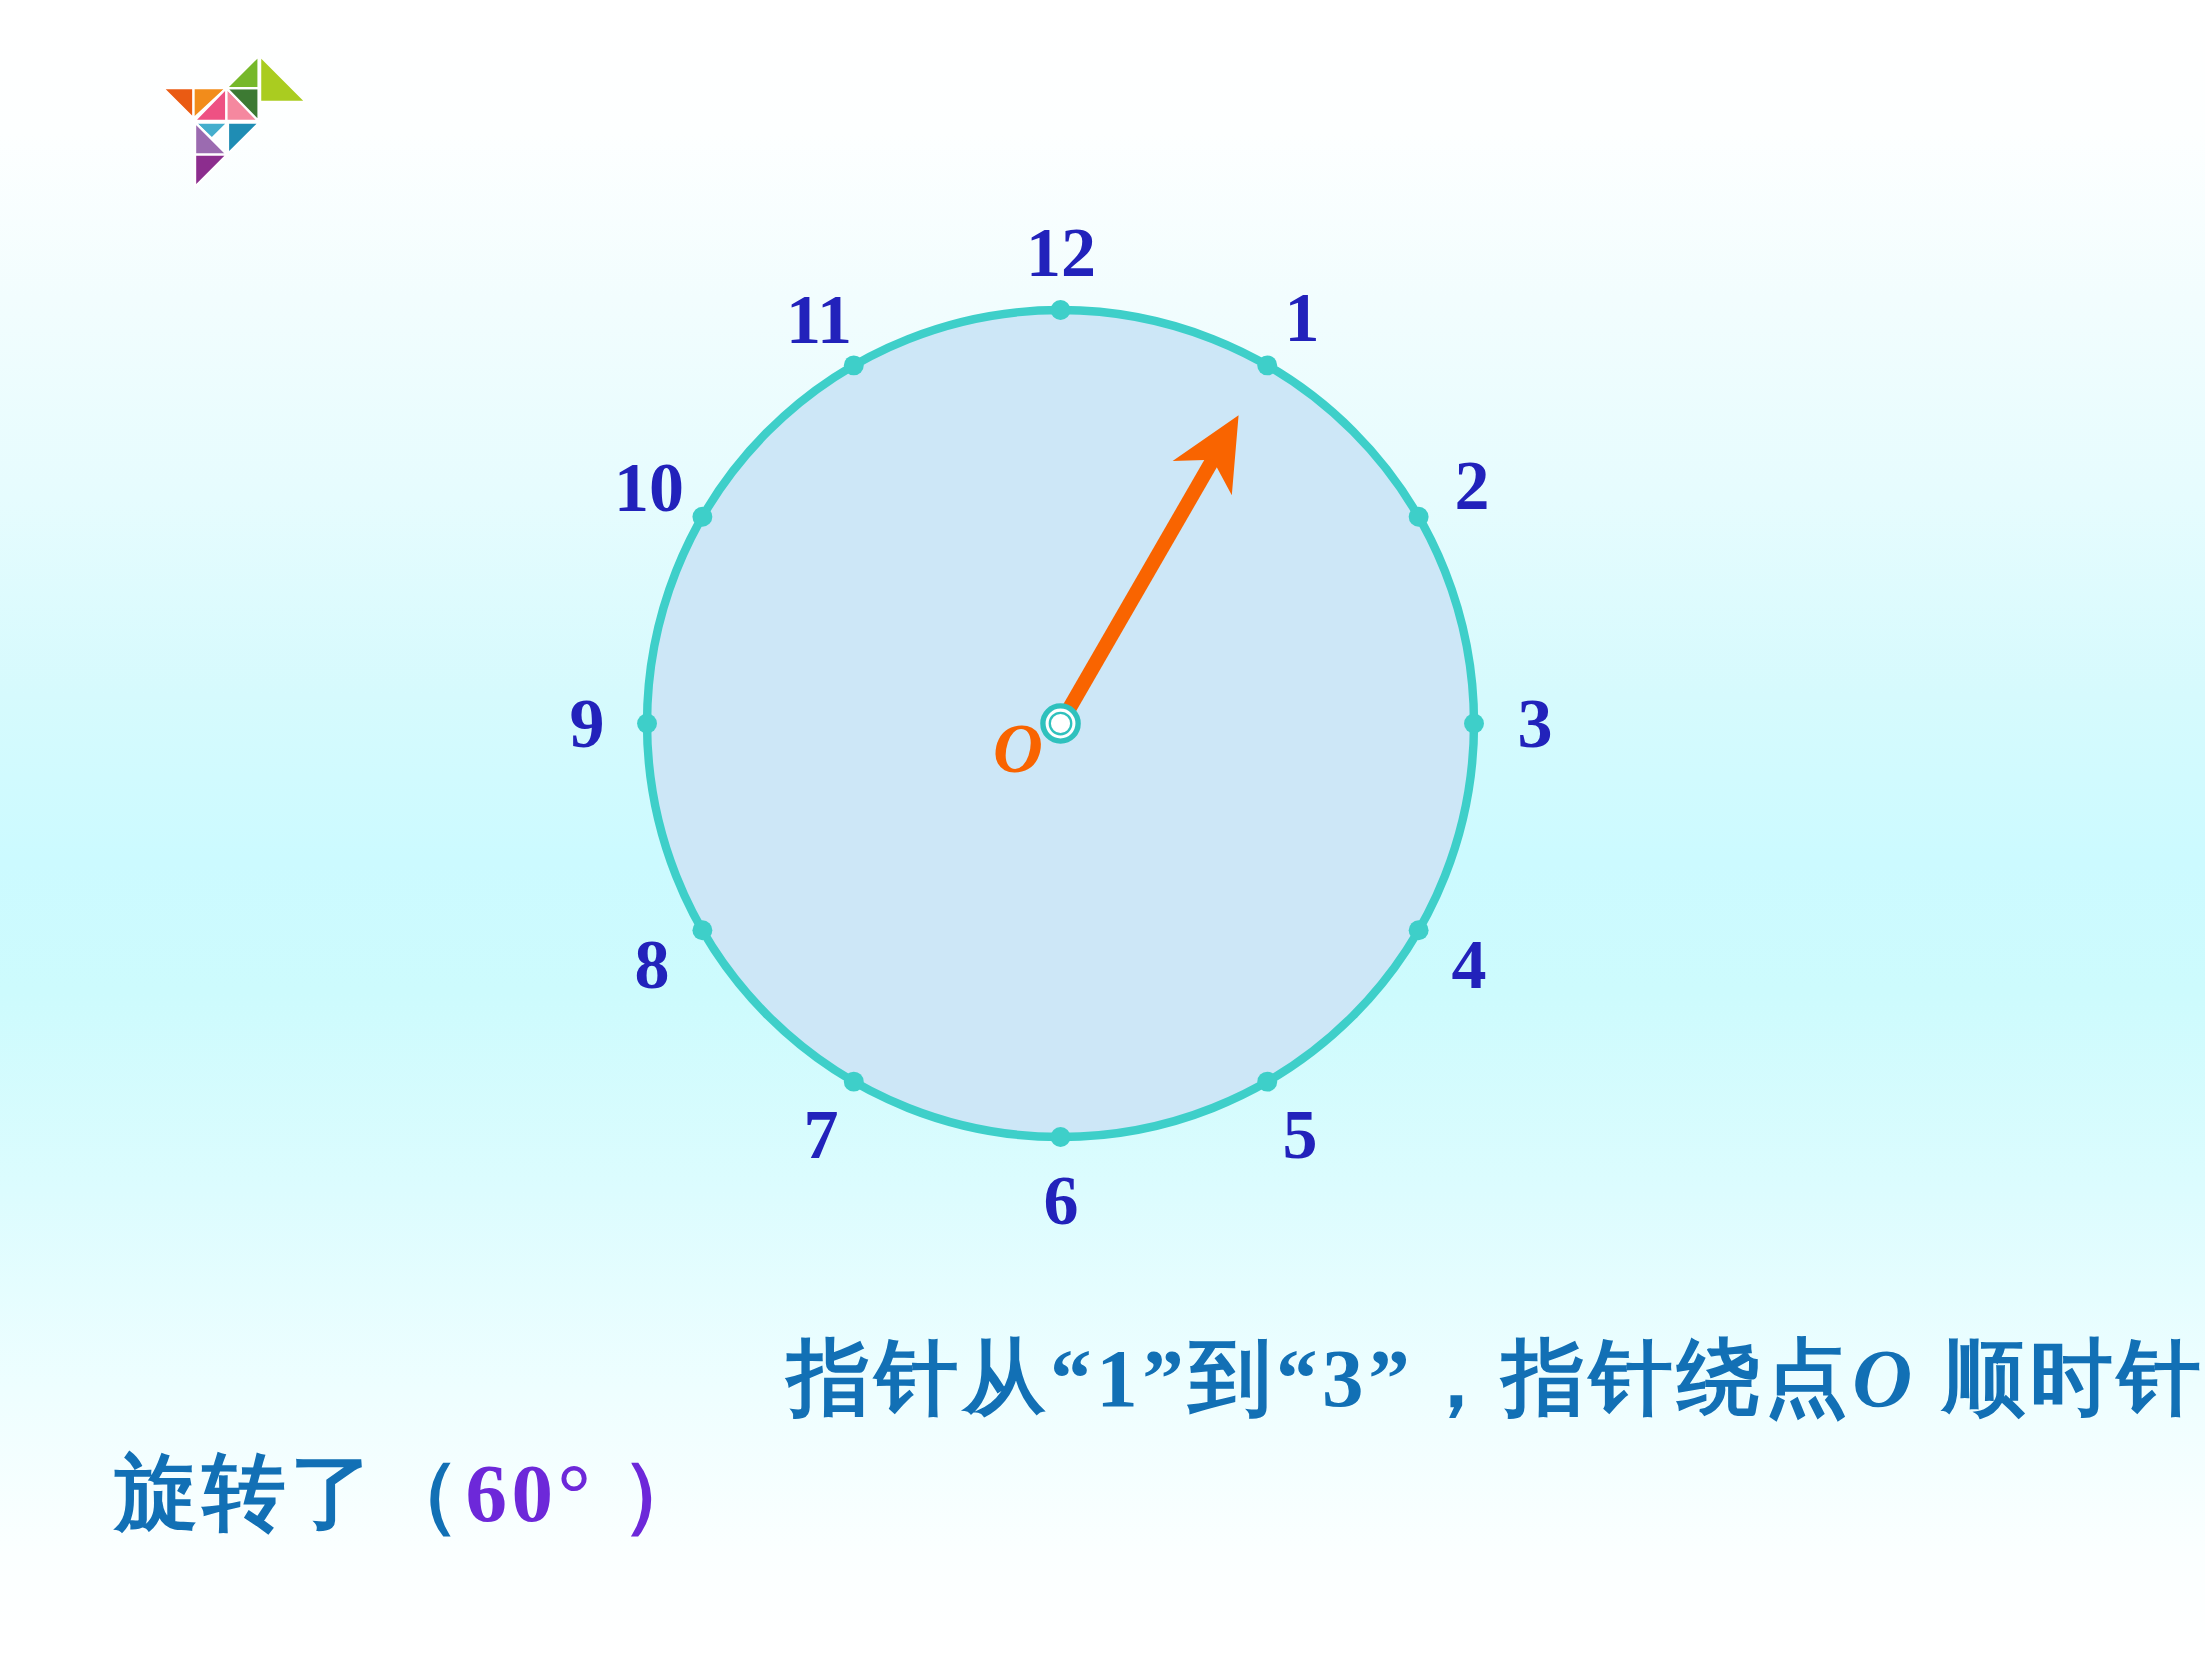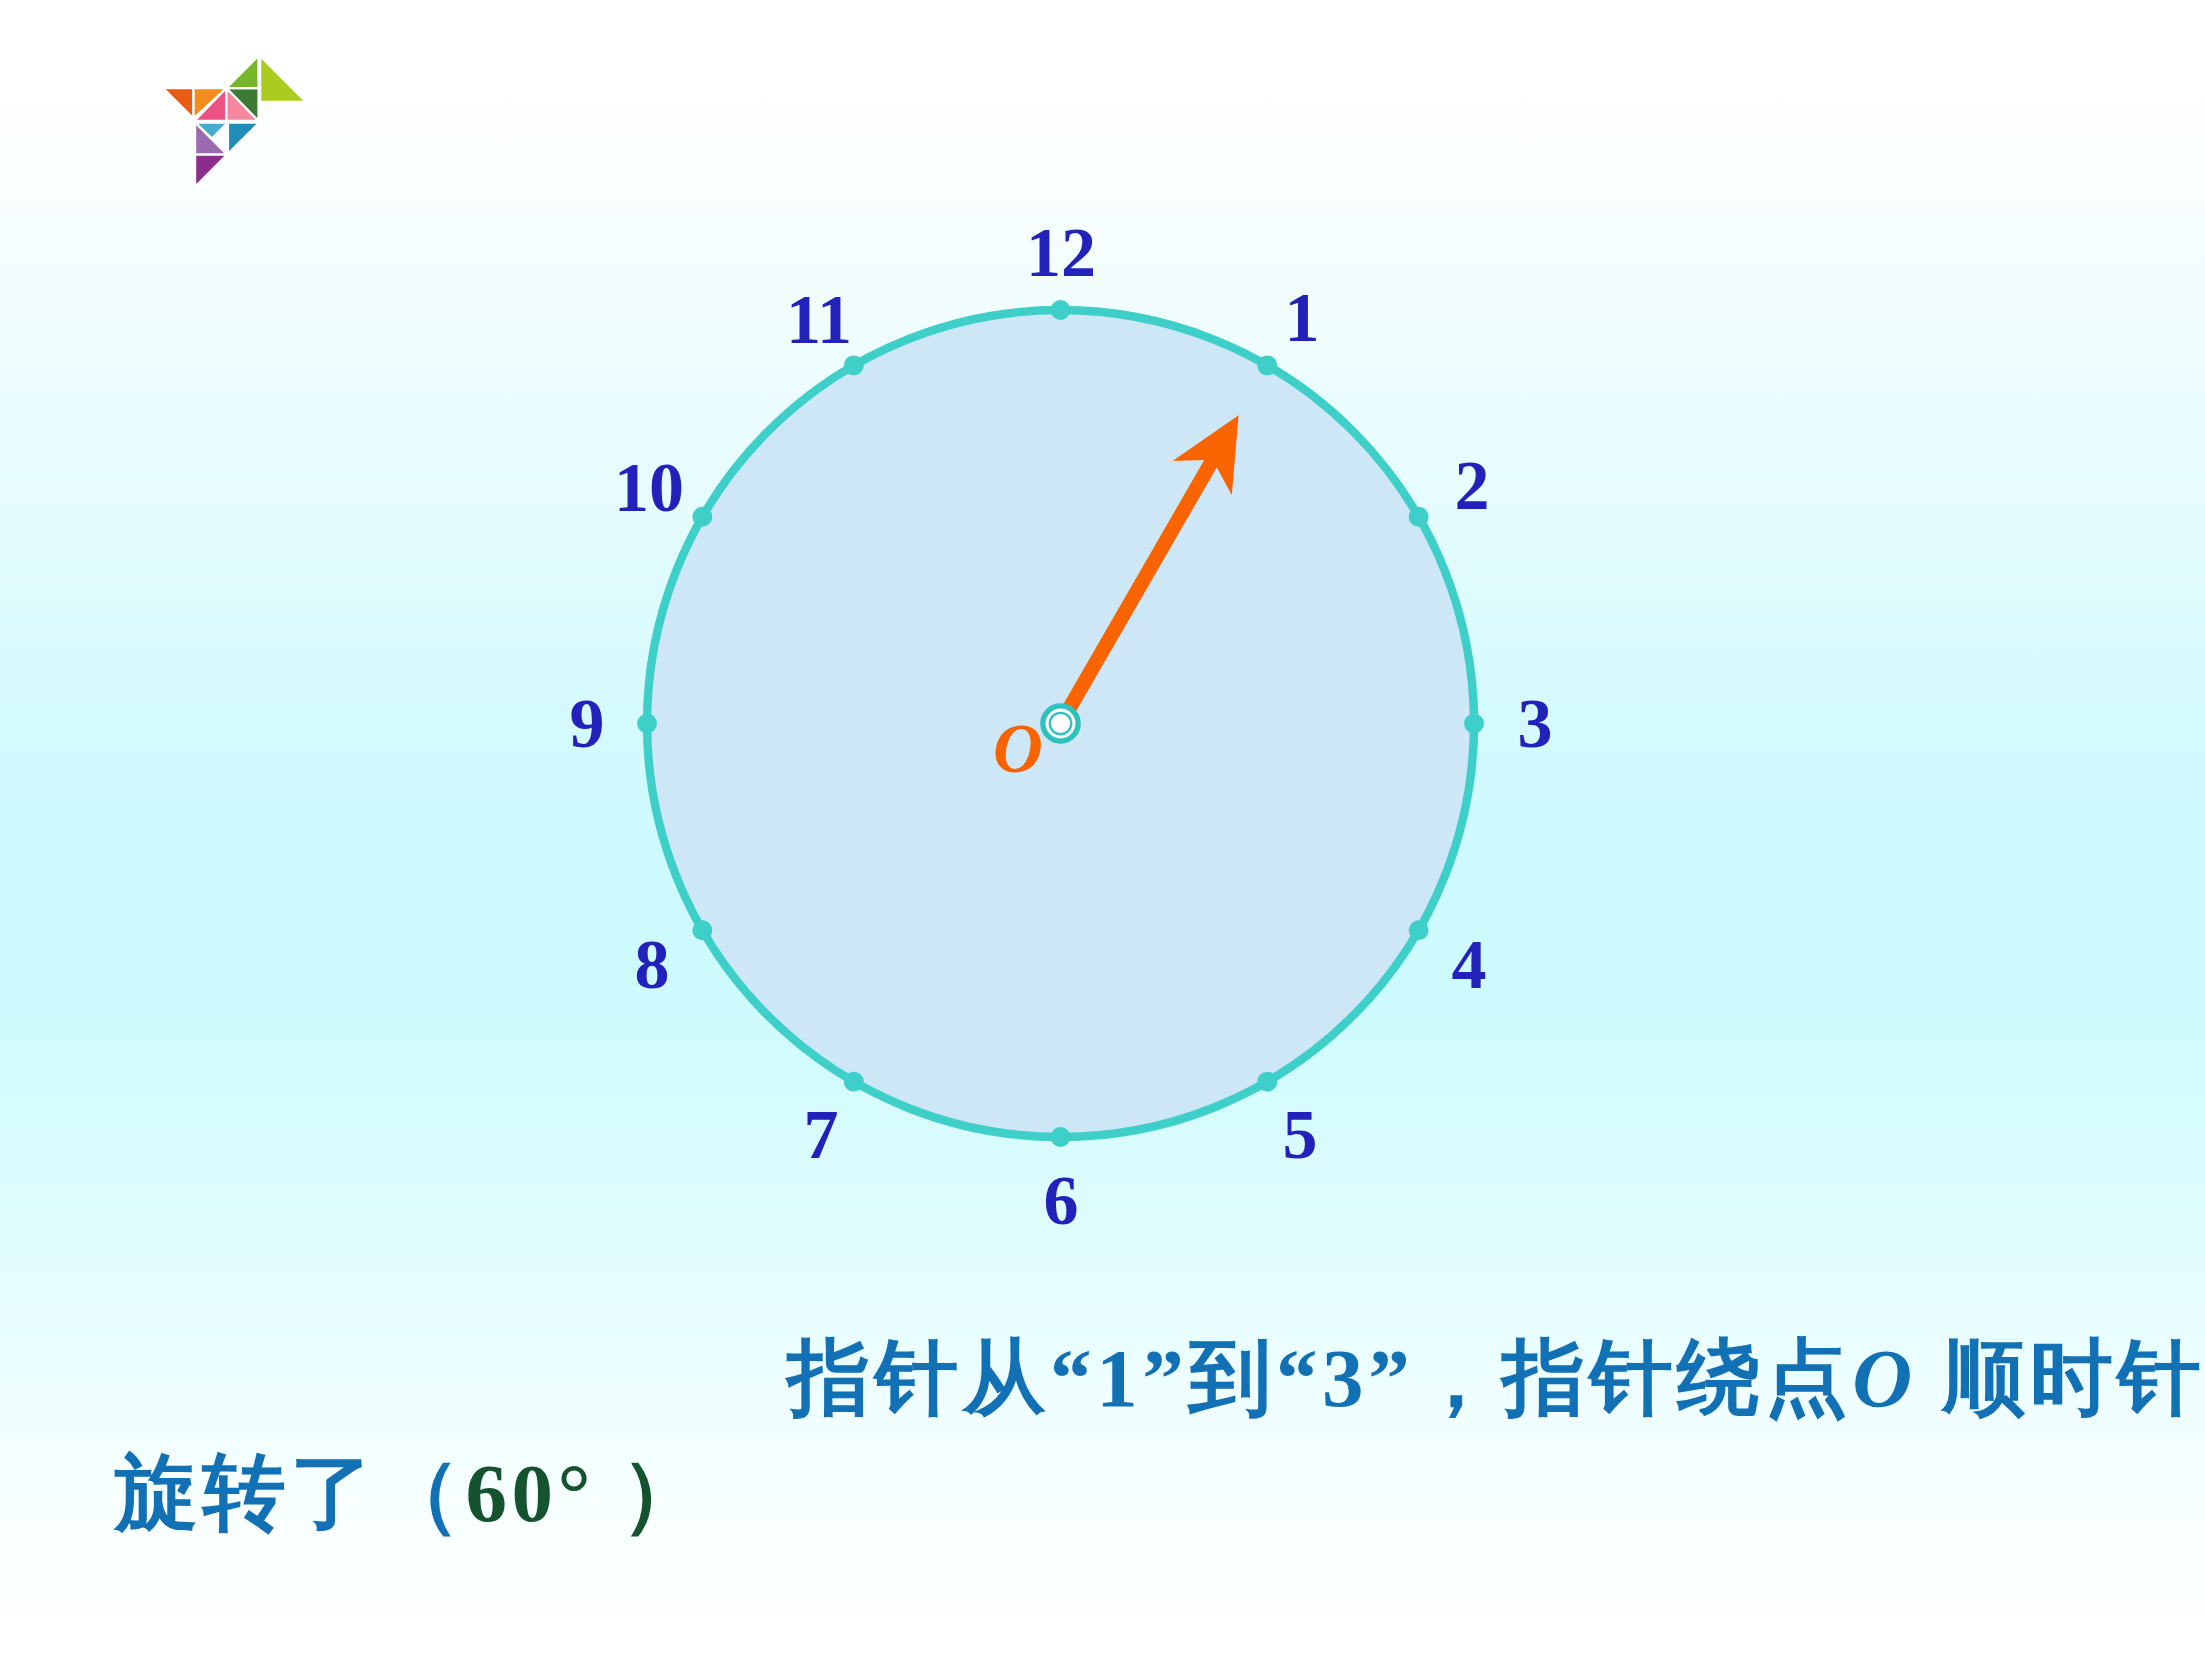--- a/index.html
+++ b/index.html
@@ -76,21 +76,21 @@
     width: 2205px;
     color: #1270b5;
     font-family: "Liberation Serif", serif;
     font-weight: bold;
     font-size: 83px;
     line-height: 1.38;
     letter-spacing: 4.6px;
   }
   #line1 { padding-left: 329px; text-align: right; }
   #line2 { padding-left: 115px; }
-  .hl { color: #14532d; }
+  .hl { color: #6d28d9; }
   .romanO {
     font-style: italic;
     font-family: "Liberation Serif", serif;
   }
 </style>
 </head>
 <body>
 
 <div id="stage">
 

